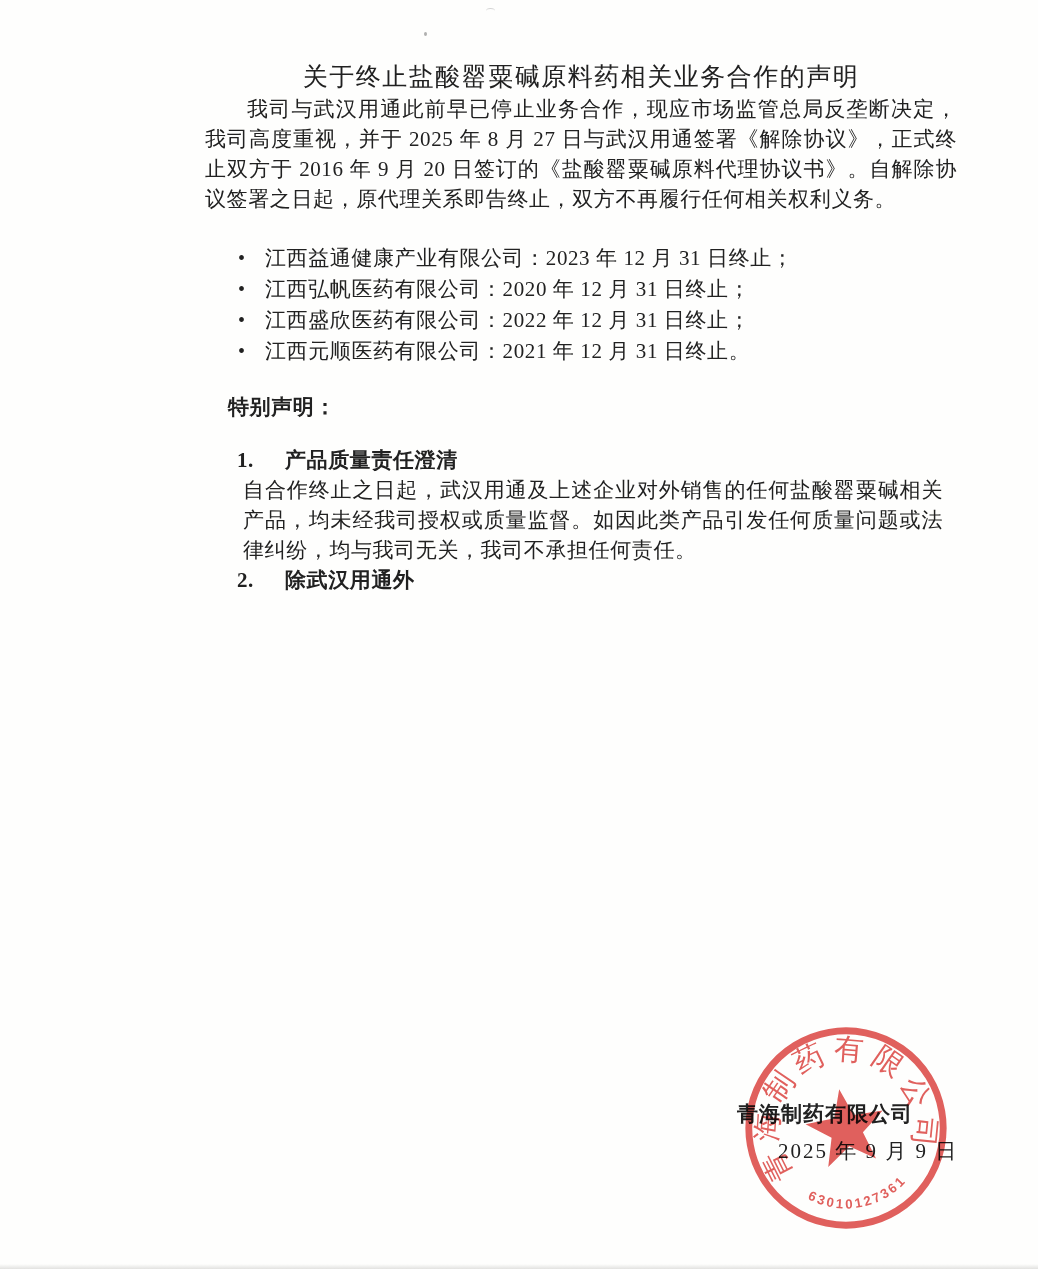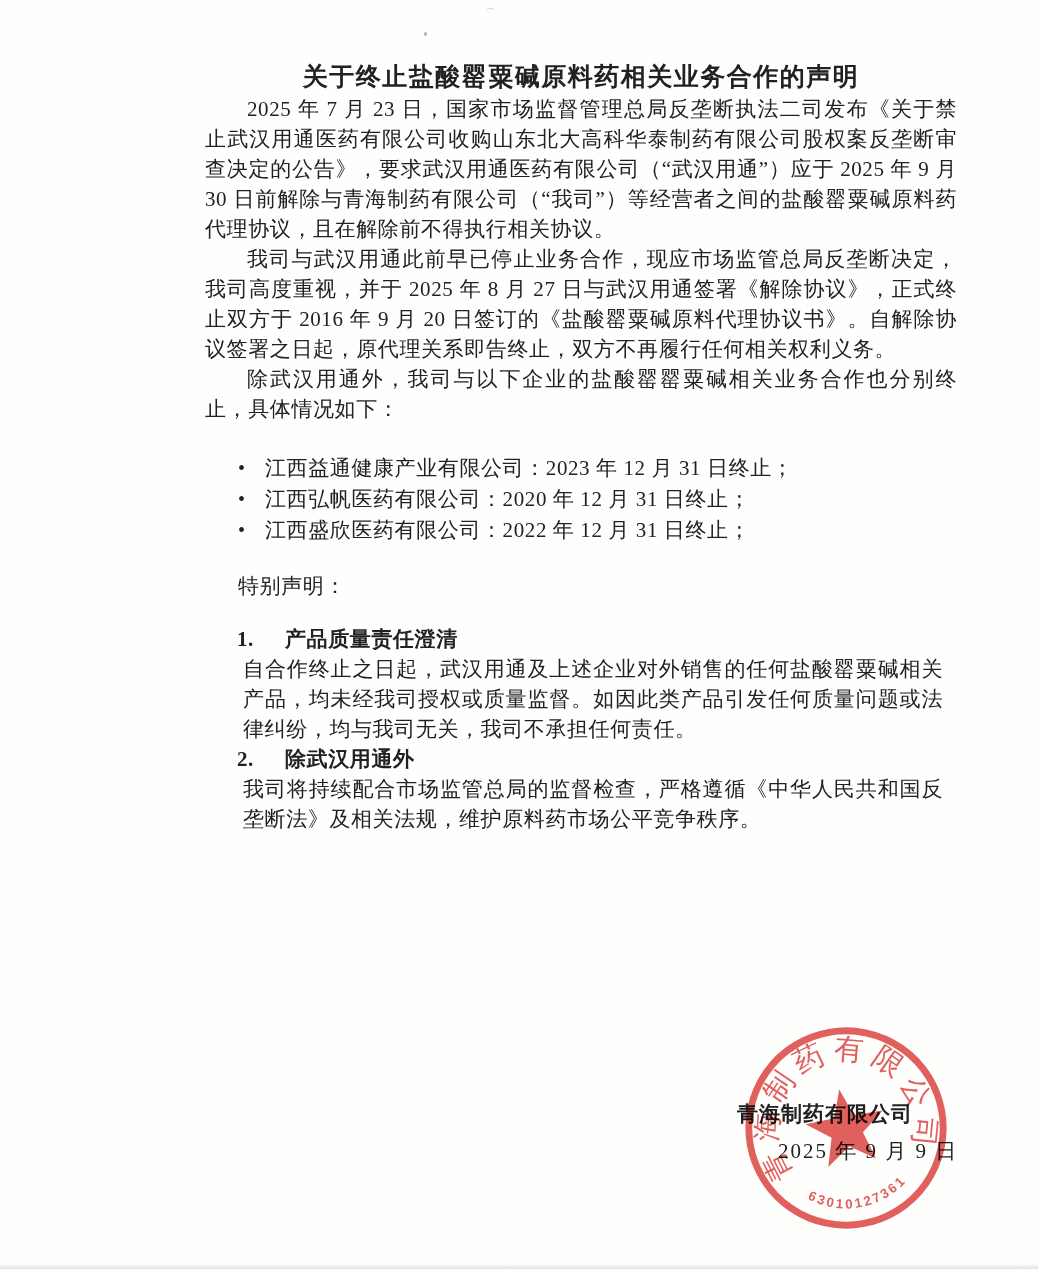--- a/index.html
+++ b/index.html
@@ -11,35 +11,35 @@
     font-family:"Liberation Serif","DejaVu Serif",serif;
     color:#212121;
   }
   .content {
     position:absolute; left:205px; top:0; width:752px;
     font-size:21px; line-height:30px; letter-spacing:0.6px;
     text-align:justify;
   }
   .doc-title {
     margin:60px 0 0 0;
-    font-size:25px; line-height:34px; font-weight:bold;
+    font-size:25px; line-height:34px; font-weight:normal;
     text-align:center; letter-spacing:1.5px;
   }
   p.body-para { margin:0; text-indent:2em; }
   .p1 { margin-top:39px; }
   .p2 { margin-top:32px; }
   .p3 { margin-top:22px; }
   ul.term-list { margin:29px 0 0 0; padding:0 0 0 60px; list-style:none; }
   ul.term-list li { position:relative; line-height:31px; text-align:left; }
   ul.term-list li::before {
     content:"\2022";
     position:absolute; left:-27px; top:0;
     font-size:20px;
   }
-  .special-heading { margin:25px 0 0 33px; font-weight:normal; line-height:30px; }
+  .special-heading { margin:25px 0 0 23px; font-weight:bold; line-height:30px; }
   .item { margin-top:23px; }
   .item + .item { margin-top:0; }
   .item-head { display:flex; font-weight:bold; line-height:30px; margin-left:32px; }
   .item-num { width:48px; flex:0 0 auto; }
   .item-body { margin:0 0 0 38px; width:700px; text-align:justify; }
   
   .sig-company {
     position:absolute; left:737px; top:1100px;
     font-size:21px; font-weight:bold; letter-spacing:1px;
   }
@@ -82,48 +82,46 @@
 
 <div class="page">
 
   <span class="speck1"></span>
   <span class="speck2"></span>
 
   <div class="content">
 
     <h1 class="doc-title">关于终止盐酸罂粟碱原料药相关业务合作的声明</h1>
 
-    <p class="body-para p1">2025 年 7 月 23 日，国家市场监督管理总局反垄断执法二司发布《关于禁止武汉用通医药有限公司收购山东北大高科华泰制药有限公司股权案反垄断审查决定的公告》，要求武汉用通医药有限公司（“武汉用通”）应于 2025 年 9 月 30 日前解除与青海制药有限公司（“我司”）等经营者之间的盐酸罂粟碱原料药代理协议，且在解除前不得执行相关协议。</p>
 
     <p class="body-para p2">我司与武汉用通此前早已停止业务合作，现应市场监管总局反垄断决定，我司高度重视，并于 2025 年 8 月 27 日与武汉用通签署《解除协议》，正式终止双方于 2016 年 9 月 20 日签订的《盐酸罂粟碱原料代理协议书》。自解除协议签署之日起，原代理关系即告终止，双方不再履行任何相关权利义务。</p>
 
-    <p class="body-para p3">除武汉用通外，我司与以下企业的盐酸罂罂粟碱相关业务合作也分别终止，具体情况如下：</p>
 
     <ul class="term-list">
       <li>江西益通健康产业有限公司：2023 年 12 月 31 日终止；</li>
       <li>江西弘帆医药有限公司：2020 年 12 月 31 日终止；</li>
       <li>江西盛欣医药有限公司：2022 年 12 月 31 日终止；</li>
+      <li>江西元顺医药有限公司：2021 年 12 月 31 日终止。</li>
     </ul>
 
     <div class="special-heading">特别声明：</div>
 
     <div class="item">
       <div class="item-head">
         <span class="item-num">1.</span>
         <span class="item-title">产品质量责任澄清</span>
       </div>
       <p class="item-body">自合作终止之日起，武汉用通及上述企业对外销售的任何盐酸罂粟碱相关产品，均未经我司授权或质量监督。如因此类产品引发任何质量问题或法律纠纷，均与我司无关，我司不承担任何责任。</p>
     </div>
 
     <div class="item">
       <div class="item-head">
         <span class="item-num">2.</span>
         <span class="item-title">除武汉用通外</span>
       </div>
-      <p class="item-body">我司将持续配合市场监管总局的监督检查，严格遵循《中华人民共和国反垄断法》及相关法规，维护原料药市场公平竞争秩序。</p>
     </div>
 
   </div>
 
   <div class="sig-company">青海制药有限公司</div>
   <div class="sig-date">2025 年 9 月 9 日</div>
 
   <div class="seal">
     <svg viewBox="0 0 220 220" aria-hidden="true">
       <circle class="seal-ring" cx="110" cy="110" r="99"></circle>

